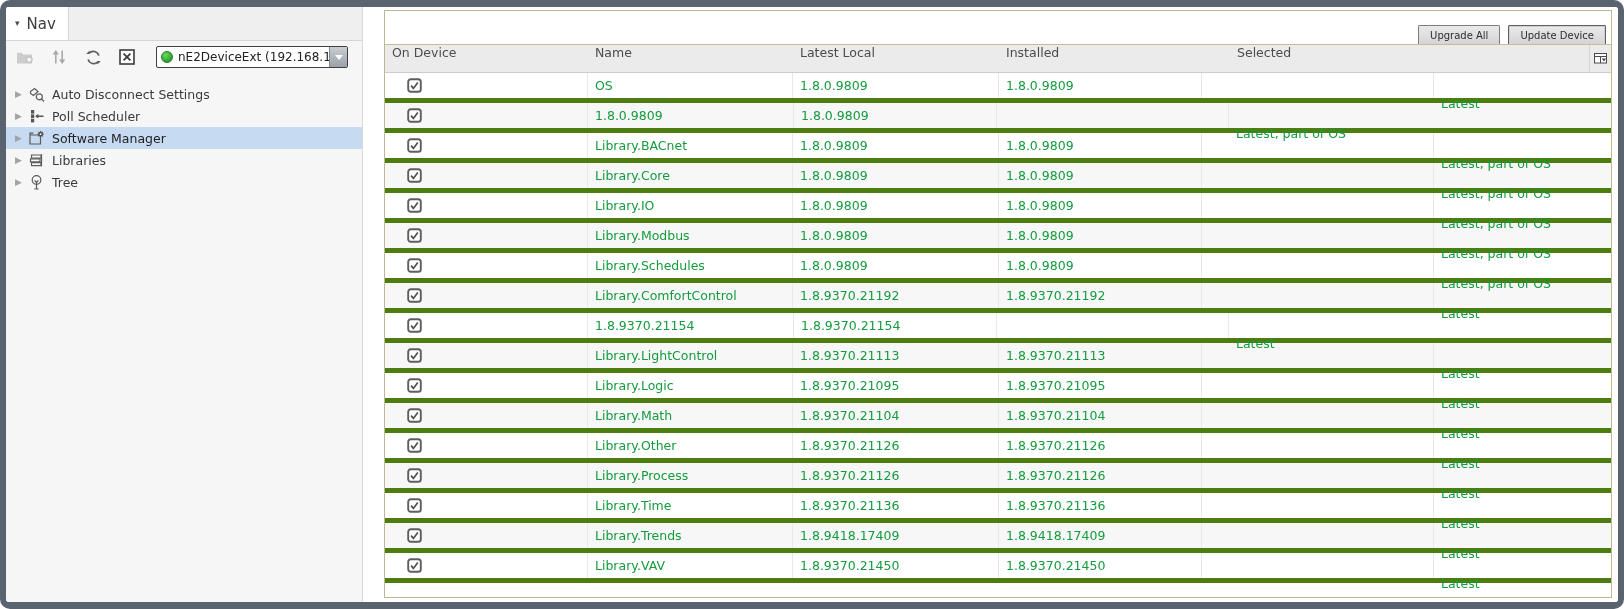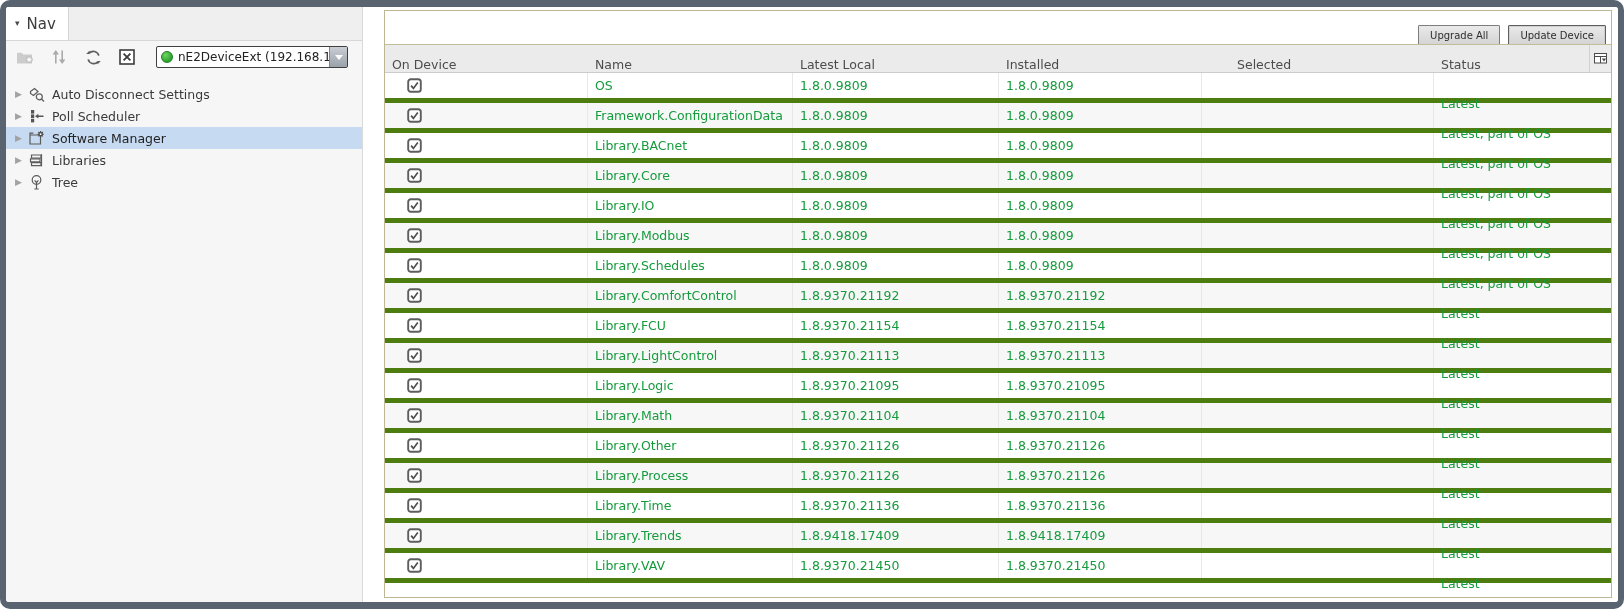--- a/index.html
+++ b/index.html
@@ -26,21 +26,21 @@
   .exp{width:13px;flex:none;font-size:9px;color:#a2a2a2;line-height:1;}
   .ticon{width:19px;height:17px;flex:none;display:flex;align-items:center;margin-right:5px;}
 
   
   .main{flex:1;background:#ffffff;position:relative;}
   .table-box{position:absolute;left:21px;right:6px;top:3px;bottom:4px;border:1px solid #bdb794;background:#ffffff;display:flex;flex-direction:column;box-sizing:border-box;}
   .box-top{height:33px;flex:none;display:flex;justify-content:flex-end;align-items:center;gap:8px;padding-right:5px;}
   .btn{height:22px;padding:0 11px;font-size:10px;font-weight:normal;color:#2e2e2e;background:linear-gradient(#eaeaea,#d2d2d2);border:1px solid #7d7d7d;border-radius:1px;font-family:inherit;cursor:default;margin-top:16px;}
   .btn.primary{border-color:#5f5f5f;box-shadow:0 0 0 1px #cfcfcf inset;}
 
-  .thead{height:27px;flex:none;display:flex;align-items:flex-end;background:#ebebeb;border-top:1px solid #c3bd9c;border-bottom:1px solid #cccccc;font-size:12.5px;color:#4c4c4c;}
+  .thead{height:27px;flex:none;display:flex;align-items:flex-start;background:#ebebeb;border-top:1px solid #c3bd9c;border-bottom:1px solid #cccccc;font-size:12.5px;color:#4c4c4c;}
   .th{padding-left:7px;box-sizing:border-box;white-space:nowrap;overflow:hidden;}
   .c-ondev{width:203px;flex:none;}
   .c-name{width:205px;flex:none;}
   .c-latest{width:206px;flex:none;}
   .c-inst{width:203px;flex:none;}
   .c-sel{width:204px;flex:none;margin-left:28px;}
   .c-status{flex:1;margin-top:36px;}
   .th-opts{width:21px;flex:none;height:100%;border-left:1px solid #d2d2d2;display:flex;align-items:center;justify-content:center;background:#ebebeb;}
 
   .tbody{flex:1;overflow:hidden;background:#ffffff;}
@@ -206,21 +206,20 @@
   </div>
             <div class="tr alt">
     <div class="td c-ondev">
       <span class="cbx">
         <svg width="15" height="15" viewBox="0 0 15 15">
           <rect x="1.2" y="1.2" width="12.6" height="12.6" rx="2.6" fill="#ffffff" stroke="#5e5e5e" stroke-width="1.9"></rect>
           <path d="M4.1 7.6l2.3 2.8 4.4-5.8" stroke="#4f4f4f" stroke-width="1.7" fill="none"></path>
         </svg>
       </span>
     </div>
-    <div class="td c-name">Framework.ConfigurationData</div>
     <div class="td c-latest">1.8.0.9809</div>
     <div class="td c-inst">1.8.0.9809</div>
     <div class="td c-sel"></div>
     <div class="td c-status">Latest, part of OS</div>
   </div>
             <div class="tr">
     <div class="td c-ondev">
       <span class="cbx">
         <svg width="15" height="15" viewBox="0 0 15 15">
           <rect x="1.2" y="1.2" width="12.6" height="12.6" rx="2.6" fill="#ffffff" stroke="#5e5e5e" stroke-width="1.9"></rect>
@@ -311,21 +310,20 @@
   </div>
             <div class="tr">
     <div class="td c-ondev">
       <span class="cbx">
         <svg width="15" height="15" viewBox="0 0 15 15">
           <rect x="1.2" y="1.2" width="12.6" height="12.6" rx="2.6" fill="#ffffff" stroke="#5e5e5e" stroke-width="1.9"></rect>
           <path d="M4.1 7.6l2.3 2.8 4.4-5.8" stroke="#4f4f4f" stroke-width="1.7" fill="none"></path>
         </svg>
       </span>
     </div>
-    <div class="td c-name">Library.FCU</div>
     <div class="td c-latest">1.8.9370.21154</div>
     <div class="td c-inst">1.8.9370.21154</div>
     <div class="td c-sel"></div>
     <div class="td c-status">Latest</div>
   </div>
             <div class="tr alt">
     <div class="td c-ondev">
       <span class="cbx">
         <svg width="15" height="15" viewBox="0 0 15 15">
           <rect x="1.2" y="1.2" width="12.6" height="12.6" rx="2.6" fill="#ffffff" stroke="#5e5e5e" stroke-width="1.9"></rect>

